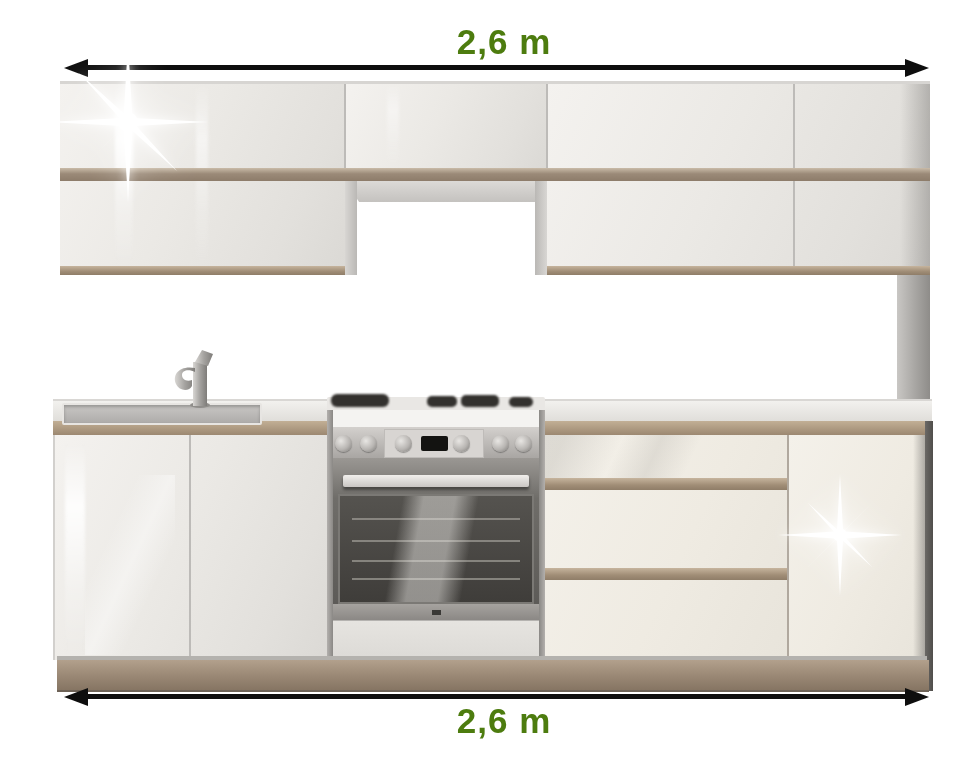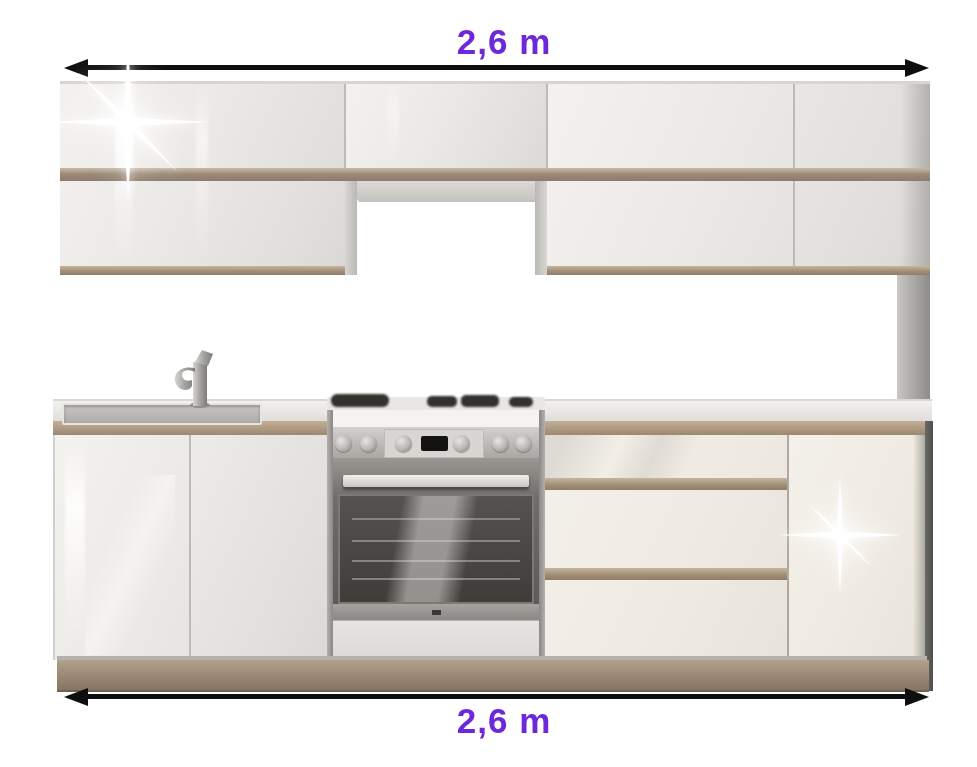--- a/index.html
+++ b/index.html
@@ -1,21 +1,21 @@
 <!DOCTYPE html>
 <html><head>
 <meta charset="utf-8">
 <style>
   html,body{margin:0;padding:0;background:#ffffff;}
   .stage{position:relative;width:977px;height:767px;background:#ffffff;overflow:hidden;
          font-family:"Liberation Sans",sans-serif;}
   .abs{position:absolute;}
   
   .dim-label{position:absolute;left:66px;width:876px;text-align:center;
-             font-size:35px;font-weight:700;color:#6d28d9;letter-spacing:1px;}
+             font-size:35px;font-weight:700;color:#4d7c0f;letter-spacing:1px;}
   .dim-line{position:absolute;background:#0e0e0e;height:5px;}
   .ah{position:absolute;width:0;height:0;border-style:solid;}
   .ah-left{border-width:9px 24px 9px 0;border-color:transparent #0e0e0e transparent transparent;}
   .ah-right{border-width:9px 0 9px 24px;border-color:transparent transparent transparent #0e0e0e;}
   
   .gloss-face{background:linear-gradient(115deg,#f4f2ef 0%,#ebe9e5 45%,#e2e0dc 80%,#dbd9d5 100%);}
   .cream-face{background:linear-gradient(115deg,#f4f1ea 0%,#efebe2 55%,#e8e4db 100%);}
   .oak{background:linear-gradient(180deg,#c9bba8 0%,#9b8a78 45%,#8d7c6a 100%);}
   .oak-edge{background:linear-gradient(180deg,#c6b49d 0%,#a08d76 60%,#8f7d68 100%);}
   .gapline-v{background:#bdbbb8;width:2px;}

